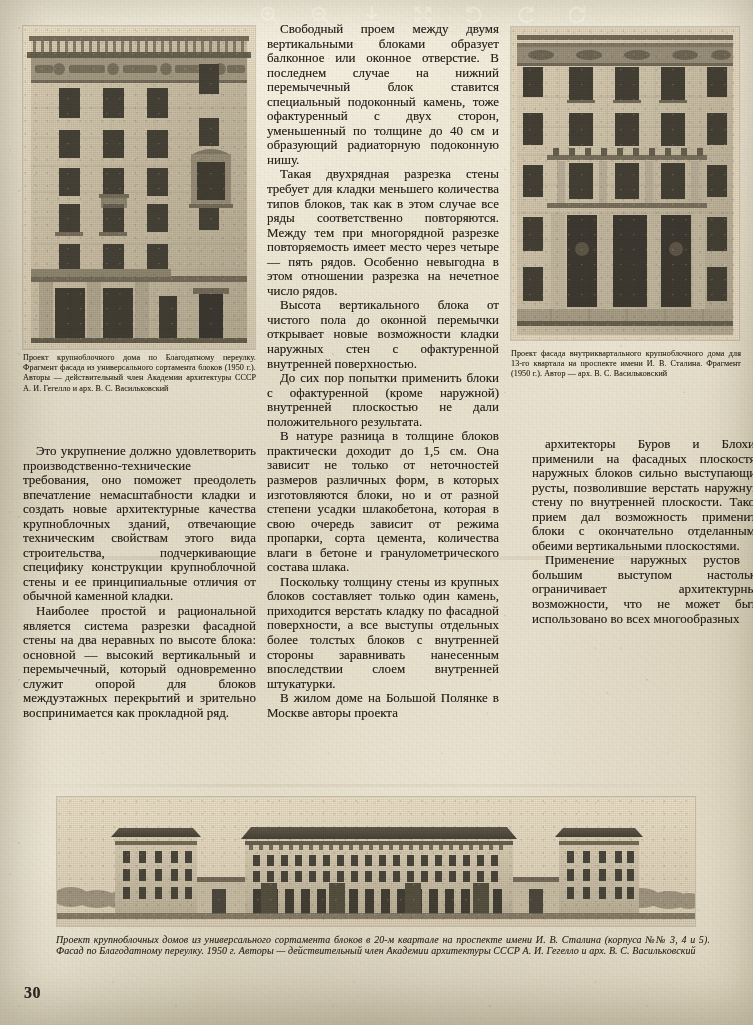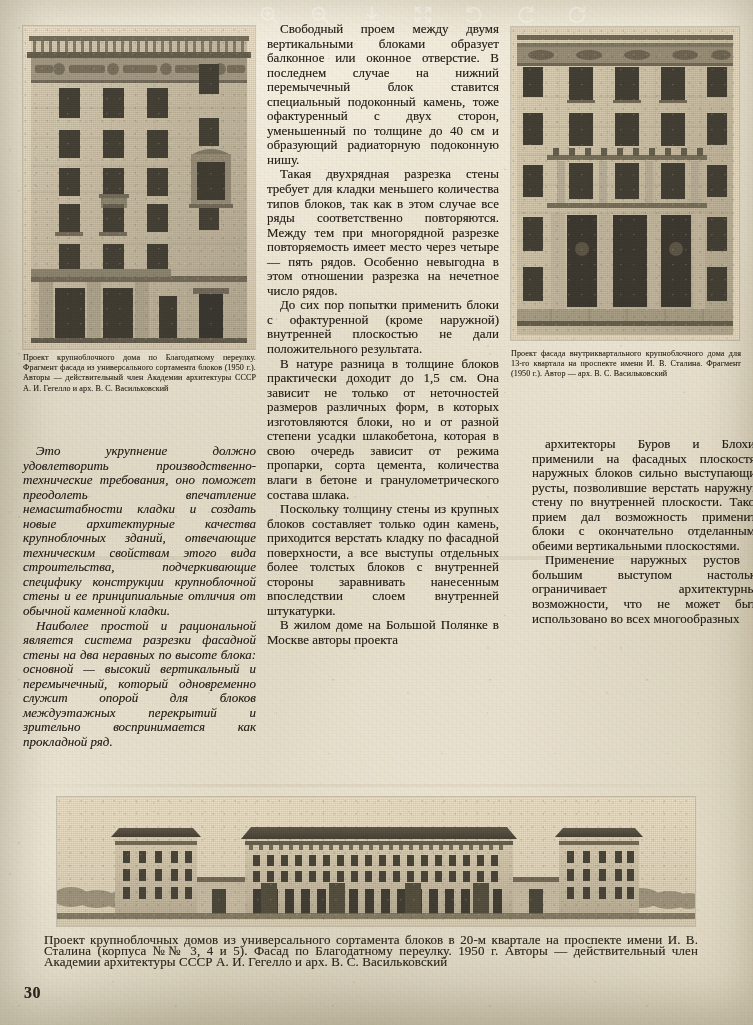--- a/index.html
+++ b/index.html
@@ -128,34 +128,34 @@
     position: absolute;
     font-family: "Liberation Serif", "DejaVu Serif", serif;
     font-size: 8.1px;
     line-height: 10.2px;
     text-align: justify;
     color: #302b22;
     letter-spacing: .1px;
   }
   .cap-left  { left: 23px;  top: 353px; width: 233px; font-family: Liberation Serif, serif; }
   .cap-right { left: 511px; top: 349px; width: 230px; }
-  .cap-bottom{ left: 44px;  top: 935px; width: 654px; font-size: 13px; line-height: 10.8px; }
+  .cap-bottom{ left: 56px;  top: 935px; width: 654px; font-size: 10px; line-height: 10.8px; font-style: italic; }
 
   
   .col {
     position: absolute;
     width: 233px;
     font-size: 13px;
     line-height: 14.55px;
     text-align: justify;
     text-justify: inter-word;
     color: #241f19;
     hyphens: manual;
   }
-  .col-left   { left: 23px;  top: 444px; font-style: italic; }
+  .col-left   { left: 23px;  top: 444px; }
   .col-mid    { left: 267px; top: 22px;  width: 232px; }
   .col-right  { left: 511px; top: 437px; width: 230px; margin-left: 21px; }
 
   .col p { margin: 0; text-indent: 13px; }
   .col p + p { margin-top: 0px; }
 
   
   .page-number {
     position: absolute;
     left: 24px; top: 984px;
@@ -644,20 +644,21 @@
 
     <div class="caption cap-left inky">Проект крупноблочного дома по Благодатному переулку. Фрагмент фасада из универсального сортамента блоков (1950 г.). Авторы — действительный член Академии архитектуры СССР А. И. Гегелло и арх. В. С. Васильковский</div>
 
     <div class="caption cap-right inky">Проект фасада внутриквартального крупноблочного дома для 13-го квартала на проспекте имени И. В. Сталина. Фрагмент (1950 г.). Автор — арх. В. С. Васильковский</div>
 
     <div class="caption cap-bottom inky">Проект крупноблочных домов из универсального сортамента блоков в 20-м квартале на проспекте имени И. В. Сталина (корпуса №№ 3, 4 и 5). Фасад по Благодатному переулку. 1950 г. Авторы — действительный член Академии архитектуры СССР А. И. Гегелло и арх. В. С. Васильковский</div>
 
     <div class="col col-mid inky">
       <p>Свободный прoем между двумя вертикальными блоками образует балконное или оконное отверстие. В последнем случае на нижний перемычечный блок ставится специальный подоконный камень, тоже офактуренный с двух сторон, уменьшенный по толщине до 40 см и образующий радиаторную подоконную нишу.</p>
       <p>Такая двухрядная разрезка стены требует для кладки меньшего количества типов блоков, так как в этом случае все ряды соответственно повторяются. Между тем при многорядной разрезке повторяемость имеет место через четыре — пять рядов. Особенно невыгодна в этом отношении разрезка на нечетное число рядов.</p>
+      <p>Высота вертикального блока от чистого пола до оконной перемычки открывает новые возможности кладки наружных стен с офактуренной внутренней поверхностью.</p>
       <p>До сих пор попытки применить блоки с офактуренной (кроме наружной) внутренней плоскостью не дали положительного результата.</p>
       <p>В натуре разница в толщине блоков практически доходит до 1,5 см. Она зависит не только от неточностей размеров различных форм, в которых изготовляются блоки, но и от разной степени усадки шлакобетона, которая в свою очередь зависит от режима пропарки, сорта цемента, количества влаги в бетоне и гранулометрического состава шлака.</p>
       <p>Поскольку толщину стены из крупных блоков составляет только один камень, приходится верстать кладку по фасадной поверхности, а все выступы отдельных более толстых блоков с внутренней стороны заравнивать нанесенным впоследствии слоем внутренней штукатурки.</p>
       <p>В жилом доме на Большой Полянке в Москве авторы проекта</p>
     </div>
 
     <div class="col col-left inky">
       <p>Это укрупнение должно удовлетворить производственно-технические требования, оно поможет преодолеть впечатление немасштабности кладки и создать новые архитектурные качества крупноблочных зданий, отвечающие техническим свойствам этого вида строительства, подчеркивающие специфику конструкции крупноблочной стены и ее принципиальные отличия от обычной каменной кладки.</p>
       <p>Наиболее простой и рациональной является система разрезки фасадной стены на два неравных по высоте блока: основной — высокий вертикальный и перемычечный, который одновременно служит опорой для блоков междуэтажных перекрытий и зрительно воспринимается как прокладной ряд.</p>
     </div>

